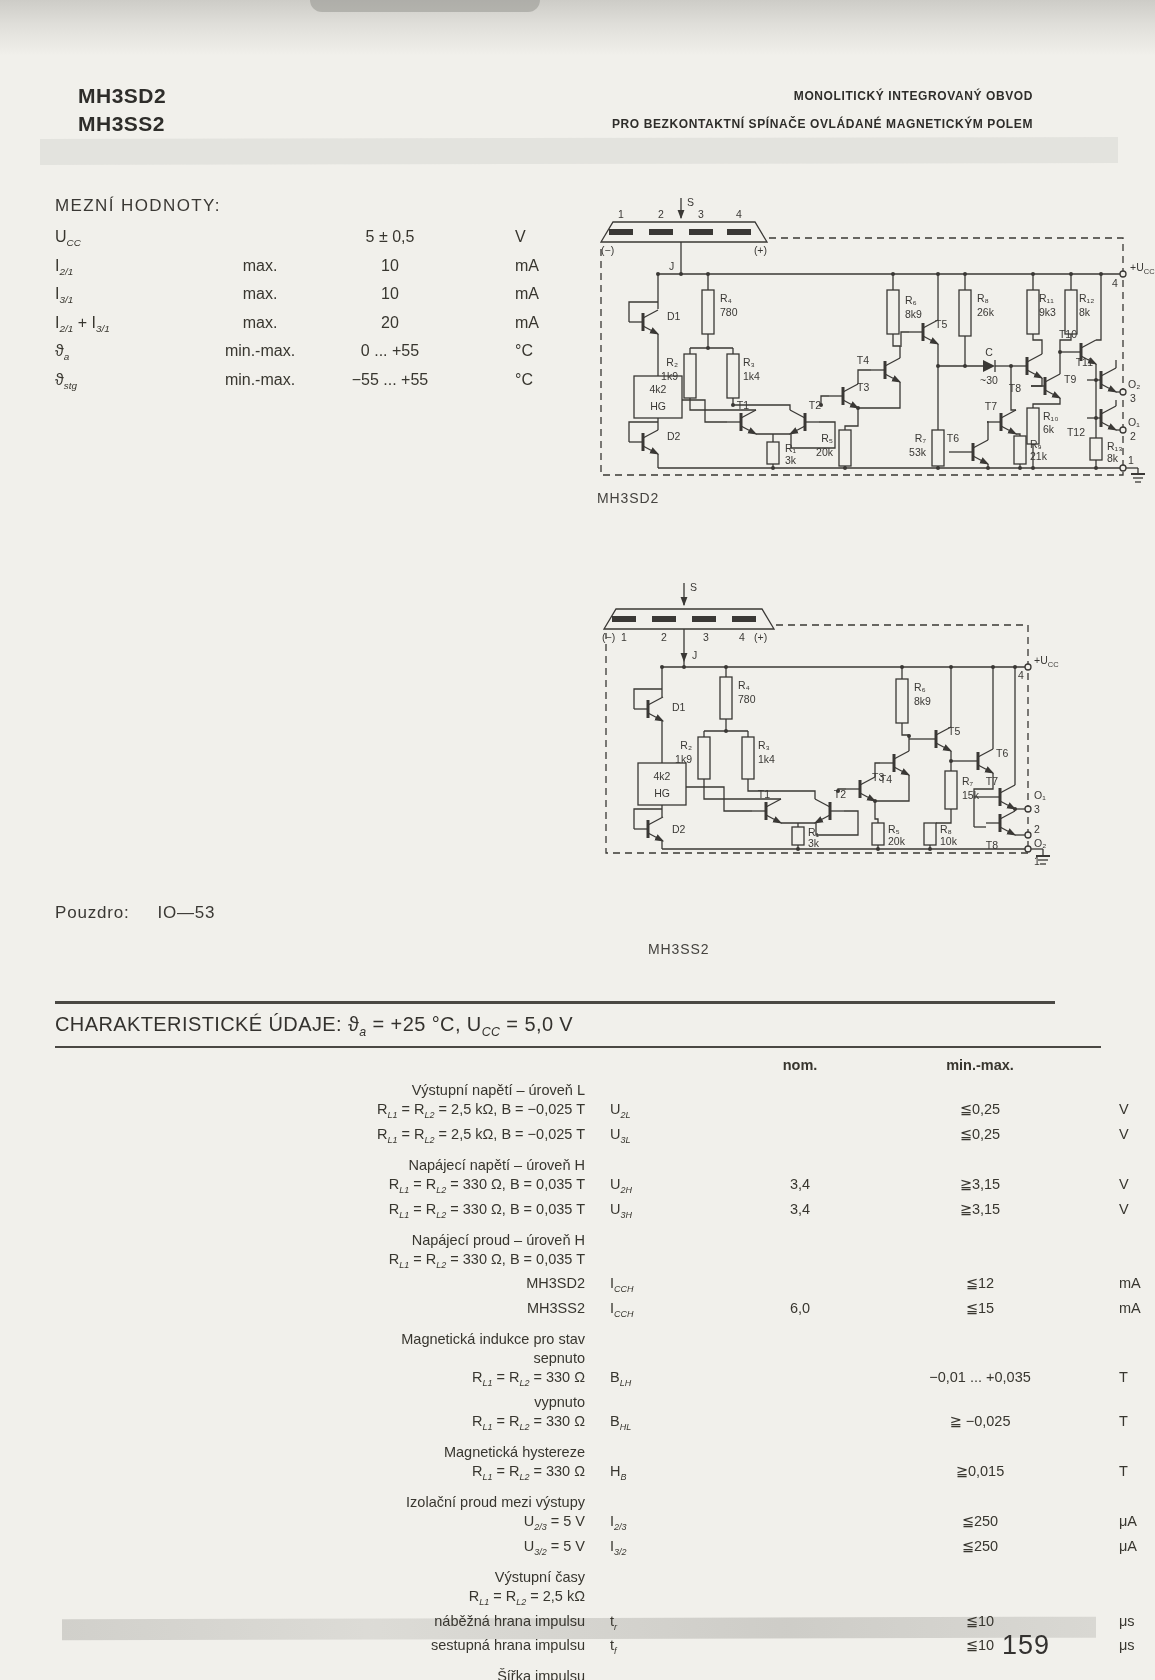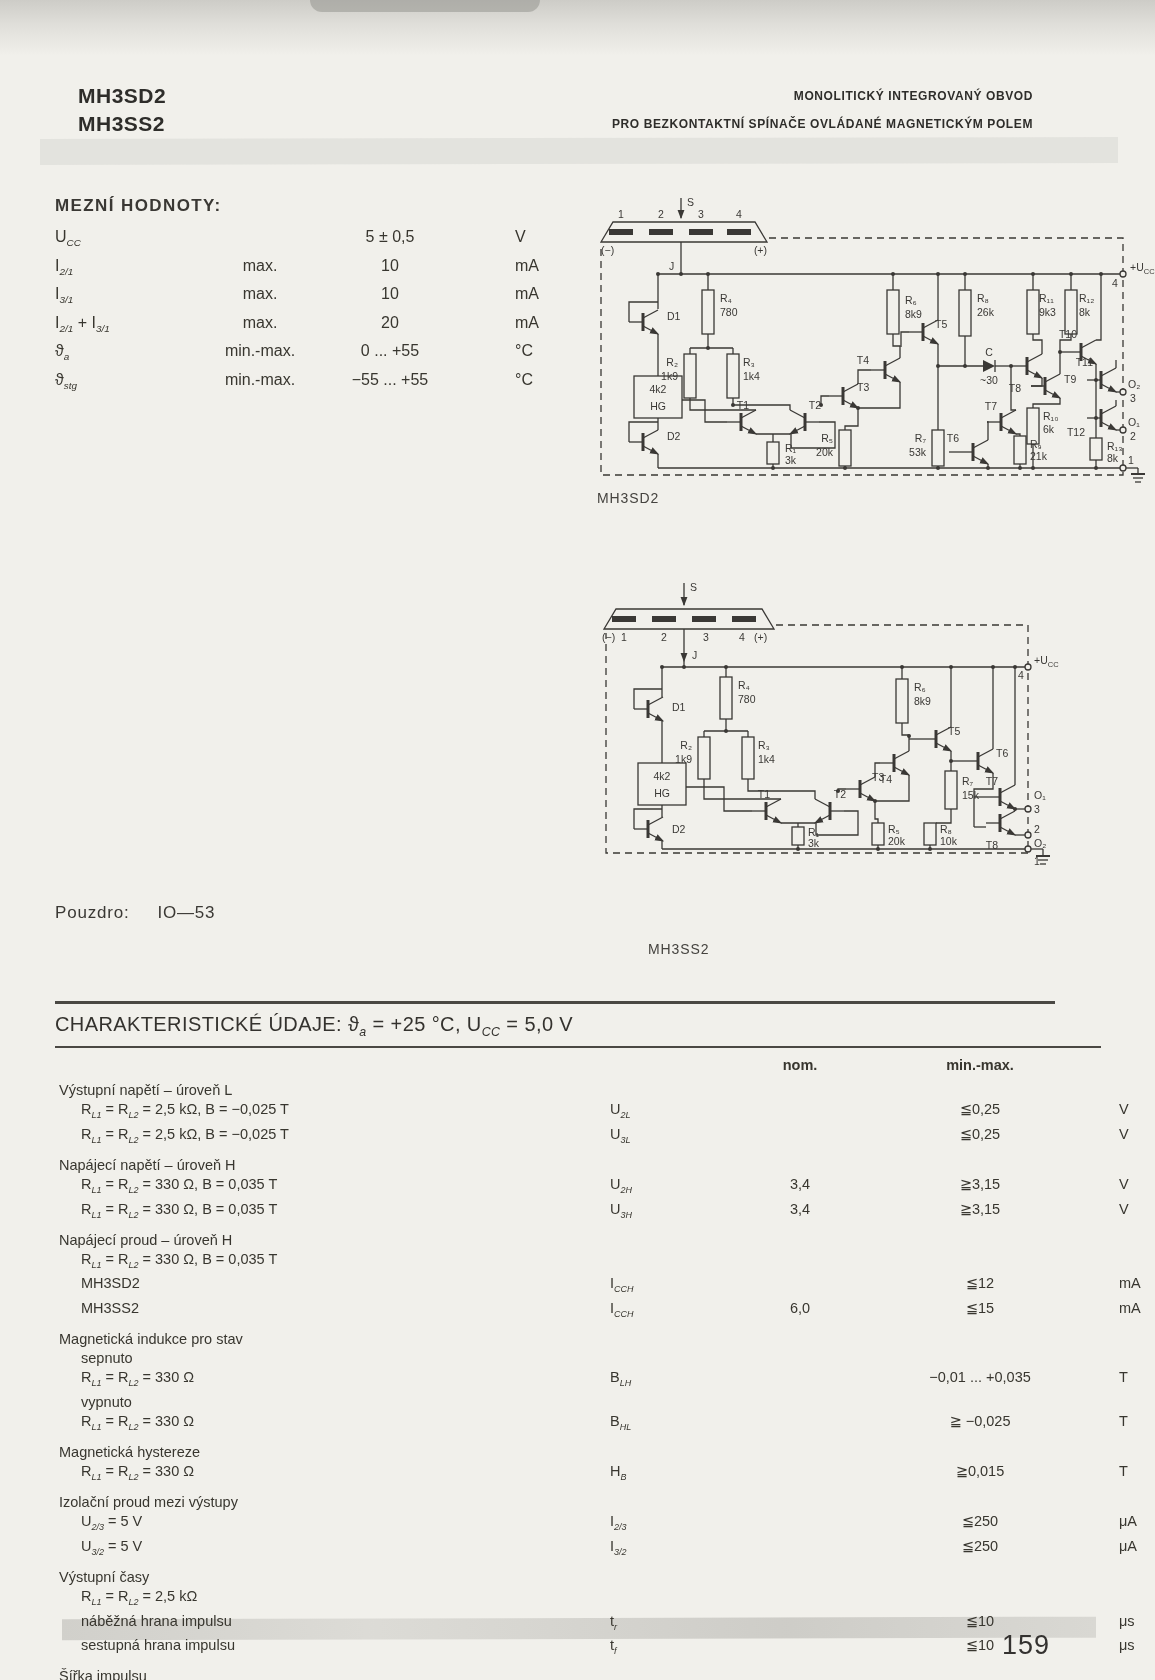--- a/index.html
+++ b/index.html
@@ -7,39 +7,39 @@
         font-family:"Liberation Sans","DejaVu Sans",sans-serif;color:#38362f;overflow:hidden;}
   .scan-top{position:absolute;top:0;left:0;right:0;height:56px;
         background:linear-gradient(180deg,#c7c6c1 0%,#dddcd7 45%,rgba(241,240,235,0) 100%);opacity:.85;}
   .scan-smudge{position:absolute;top:0;left:310px;width:230px;height:12px;background:#96958f;opacity:.55;border-radius:0 0 14px 14px;}
   .scan-mid{position:absolute;top:138px;left:40px;width:1078px;height:26px;background:#dbdad5;opacity:.6;transform:rotate(-.1deg);}
   .scan-bottom{position:absolute;top:1618px;left:62px;width:1034px;height:21px;opacity:.8;transform:rotate(-.15deg);
         background:linear-gradient(90deg,#c9c8c3,#d7d6d1 30%,#c5c4bf 70%,#d3d2cd);}
   .hdr-left{position:absolute;left:78px;top:82px;font-weight:bold;font-size:21px;line-height:28px;letter-spacing:.5px;color:#2e2d2a;}
   .hdr-right{position:absolute;right:122px;top:82px;text-align:right;font-weight:bold;font-size:12px;line-height:28px;letter-spacing:.6px;color:#2e2d2a;}
   .limits{position:absolute;left:55px;top:196px;width:580px;}
-  .sec-title{font-size:17px;letter-spacing:1.4px;color:#3a3834;margin:0 0 12px 0;font-weight:bold;}
+  .sec-title{font-size:17px;letter-spacing:1.4px;color:#3a3834;margin:0 0 12px 0;font-weight:normal;}
   .lrow{display:grid;grid-template-columns:150px 110px 150px 1fr;height:28.5px;font-size:16px;align-items:baseline;}
   .l-cond{text-align:center;}
   .l-val{text-align:center;}
   .l-unit{padding-left:50px;}
   sub{font-size:.62em;font-style:italic;}
   .schem{position:absolute;}
   .schem text{font-family:"Liberation Sans","DejaVu Sans",sans-serif;font-size:10.5px;fill:#3a3835;}
   .caption{position:absolute;font-size:14px;letter-spacing:.9px;color:#45433f;}
   .pouzdro{position:absolute;left:55px;top:903px;font-size:17px;letter-spacing:.8px;color:#3a3834;}
   .pouzdro span{margin-right:28px;}
   .charblock{position:absolute;left:55px;top:1001px;width:1046px;}
   .rule1{border-top:3px solid #4a4843;width:1000px;}
   .rule2{border-top:2px solid #4a4843;width:1046px;margin-top:7px;}
   .chead{font-size:20px;letter-spacing:.4px;color:#34322e;margin-top:9px;}
   .crow{display:grid;grid-template-columns:530px 110px 110px 200px 96px;line-height:19px;font-size:14.5px;align-items:baseline;gap:25px;}
   .colhdr{margin-top:8px;margin-bottom:4px;font-weight:bold;font-size:14.5px;}
   .crow.row-h{margin-top:6px;}
-  .c-param{padding-left:26px;}
+  .c-param{padding-left:26px;text-align:right;}
   .row-h .c-param{padding-left:4px;}
   .c-nom{text-align:center;}
   .c-mm{text-align:center;}
   .c-unit{padding-left:14px;}
   .pagenum{position:absolute;left:1002px;top:1630px;font-size:27px;letter-spacing:1px;color:#343230;text-align:center;}
 </style>
 </head>
 <body>
 
 <div class="page">

